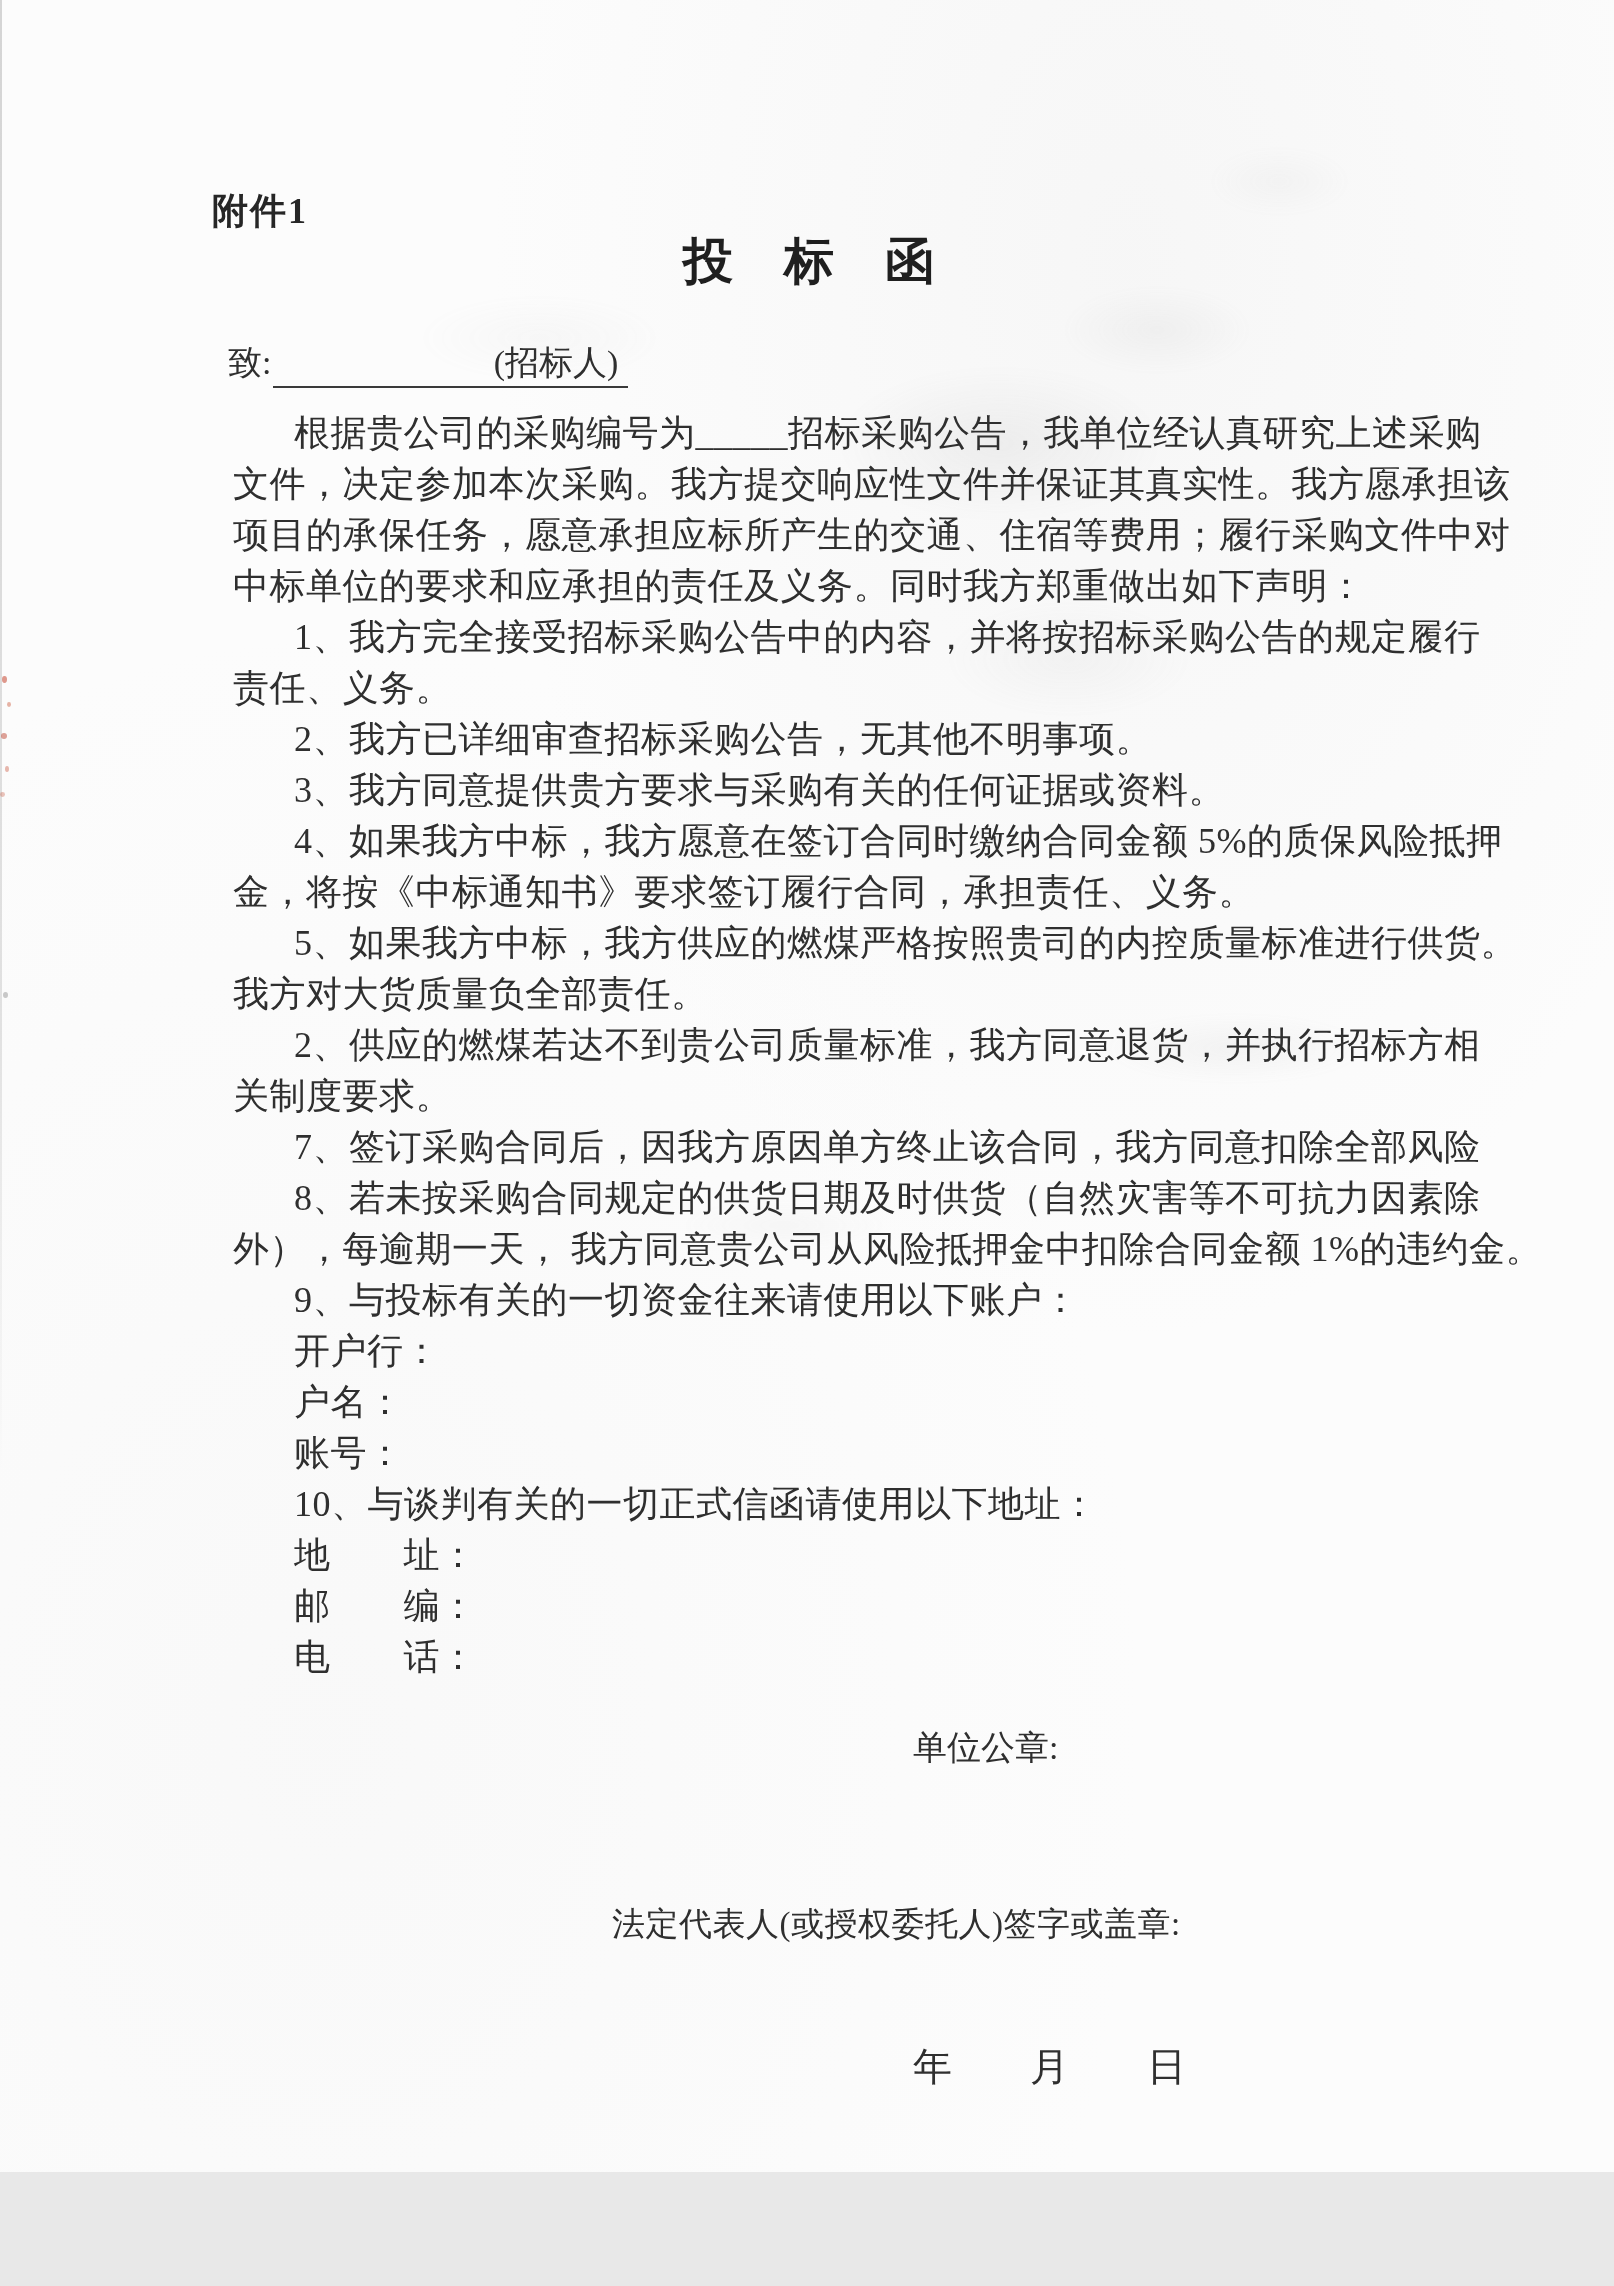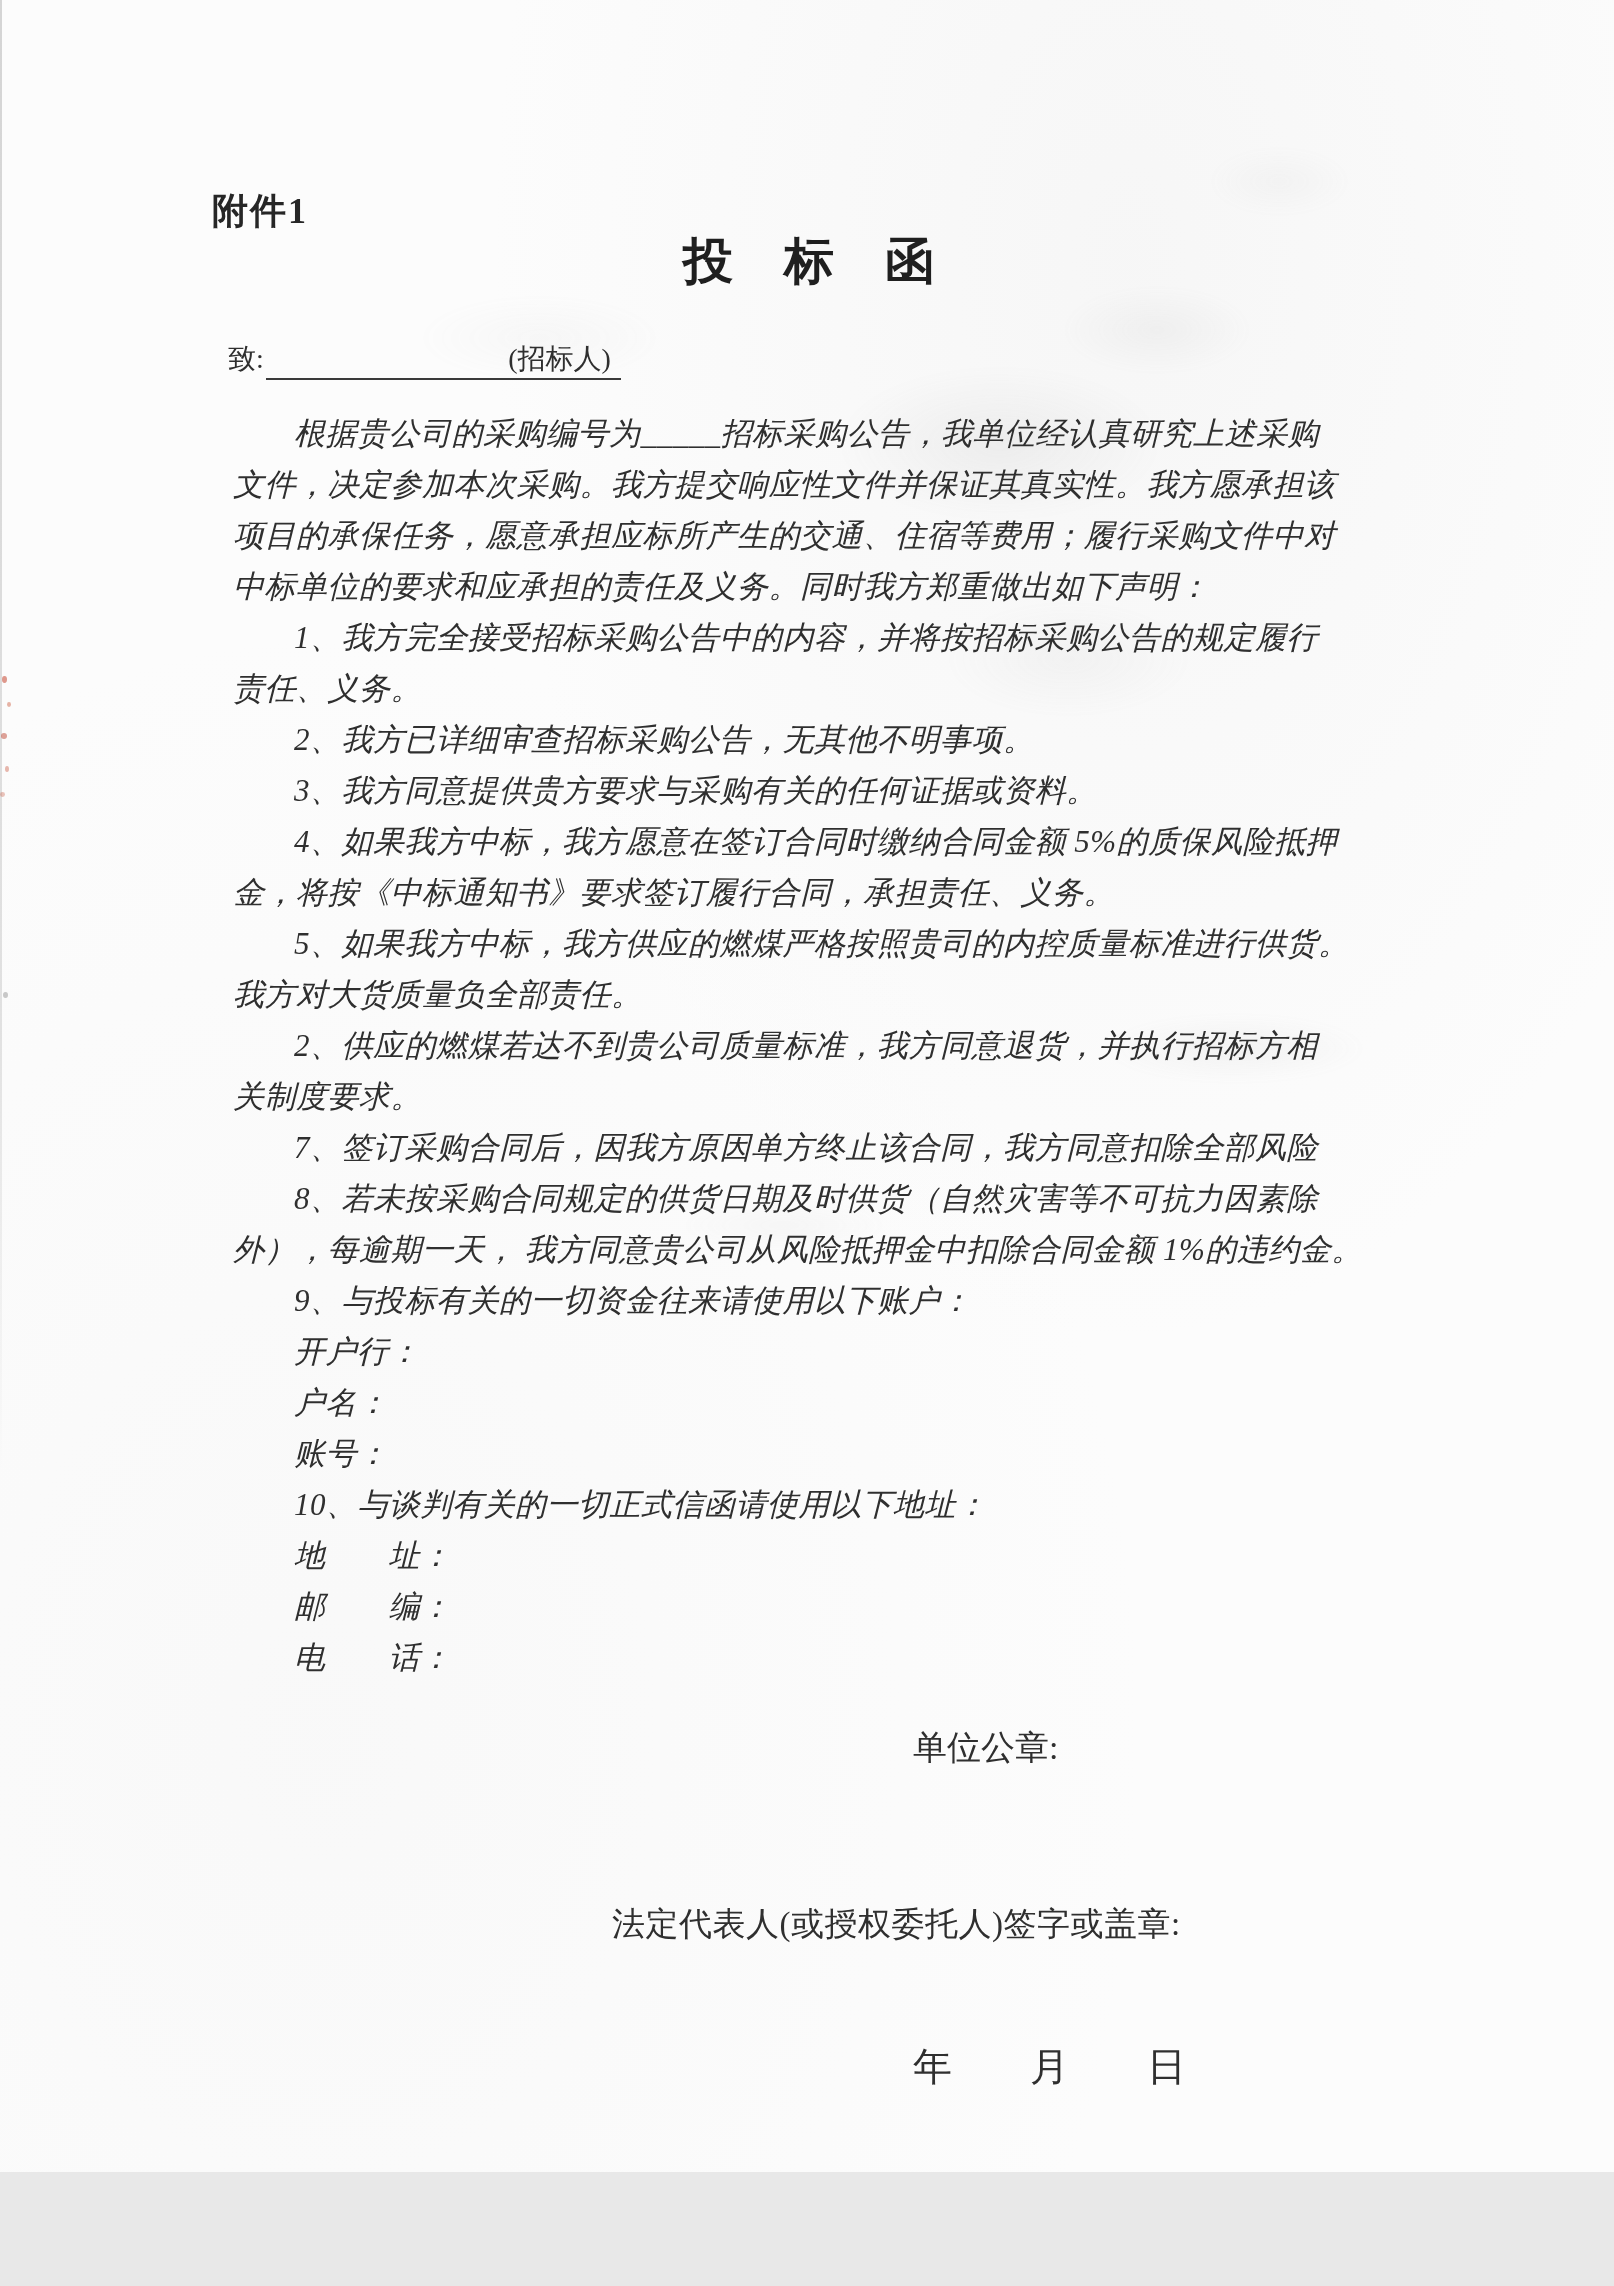--- a/index.html
+++ b/index.html
@@ -20,35 +20,34 @@
     font-size:36px;font-weight:600;color:#262626;
     letter-spacing:2px;
   }
   .doc-title{
     position:absolute;left:683px;top:228px;
     font-size:50px;font-weight:700;color:#1f1f1f;
     letter-spacing:51px;white-space:nowrap;
   }
   .salute{
     position:absolute;left:228px;top:340px;
-    font-size:28px;white-space:nowrap;
+    font-size:34px;white-space:nowrap;
   }
   .blank-line{
     display:inline-block;width:345px;
     border-bottom:2.9px solid #3a3a3a;
     text-align:right;padding-right:9.8px;margin-left:2px;
   }
   .body-block{
     position:absolute;left:233px;top:408px;width:1196px;
   }
   .line{
     height:51px;line-height:51px;
-    font-size:31px;white-space:nowrap;
+    font-size:36px;white-space:nowrap;
     letter-spacing:0.5px;
-    font-style:italic;
   }
   .line.indent{padding-left:61px;}
   .sig-seal{
     position:absolute;left:913px;top:1725px;
     font-size:34px;white-space:nowrap;
   }
   .sig-legal{
     position:absolute;left:612px;top:1902px;
     font-size:33px;white-space:nowrap;letter-spacing:0.5px;
   }

